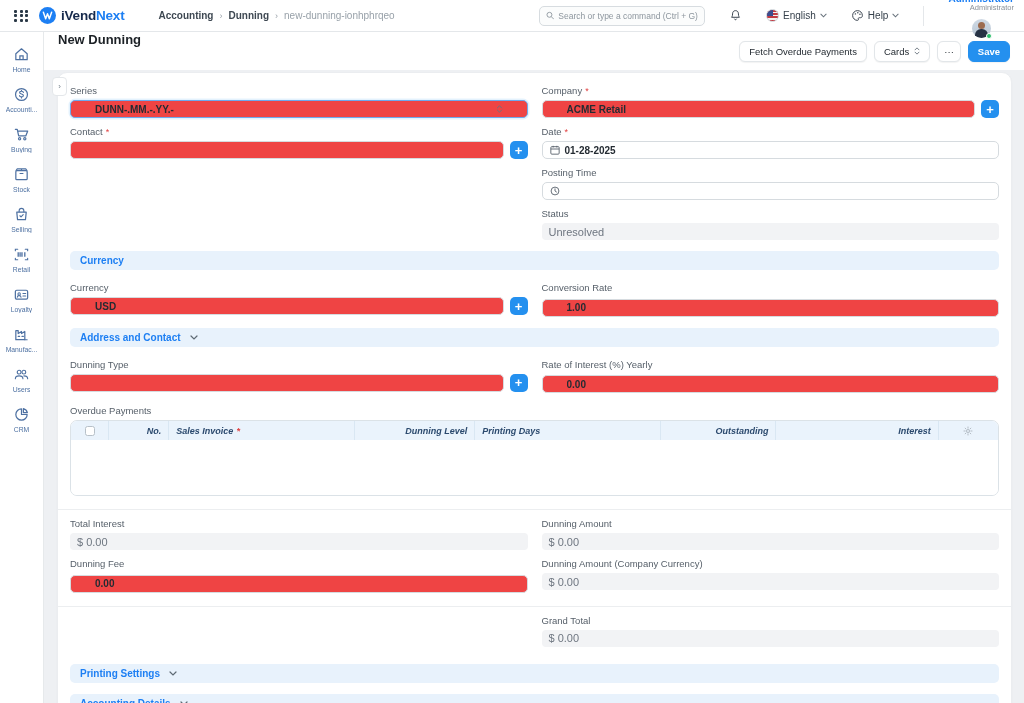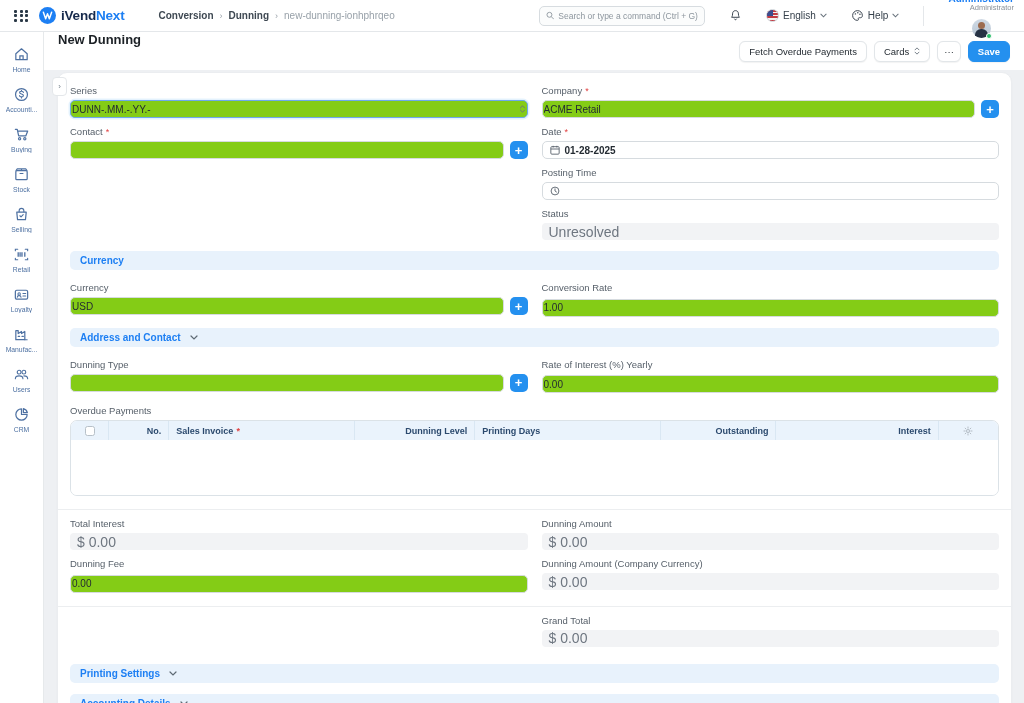--- a/index.html
+++ b/index.html
@@ -53,35 +53,35 @@
   .sort-arrows { display:flex; flex-direction:column; gap:0.5px; }
 
   .card { margin:2px 12px 0 13px; background:#fff; border:1px solid #ebedf0; border-radius:10px; position:relative; box-shadow:0 1px 2px rgba(25,39,52,0.03); padding-bottom:8px; }
   .expand-tab { position:absolute; left:-6px; top:4px; width:15px; height:19px; background:#fff; border:1px solid #e4e7ea; border-radius:4px; display:flex; align-items:center; justify-content:center; font-size:8px; color:#74808a; cursor:pointer; }
 
   .form-cols { display:flex; gap:14px; padding:4px 12px 0; }
   .fcol { flex:1; min-width:0; }
   .flabel { font-size:9.5px; color:#57606a; margin:8px 0 4px; }
   .req::after { content:"*"; color:#e03e3e; margin-left:3px; font-size:9px; }
   .fld-row { display:flex; align-items:center; gap:6px; }
-  .inp { width:100%; height:18px; border:1px solid #d6dbdf; border-radius:5px; font-size:10px; font-weight:400; color:#242b32; padding:0 1px; outline:none; background:#84cc16; font-family:"Liberation Sans",sans-serif; }
+  .inp { width:100%; height:18px; border:1px solid #d6dbdf; border-radius:5px; font-size:10px; font-weight:700; color:#242b32; padding:0 24px; outline:none; background:#ef4444; font-family:"Liberation Sans",sans-serif; }
   .sel { display:flex; align-items:center; justify-content:space-between; border:1px solid #6ea9ec; box-shadow:0 0 0 1.5px rgba(36,144,239,0.12); }
   .plus-btn { flex:0 0 18px; width:18px; height:18px; background:#2490ef; border-radius:5px; color:#fff; display:flex; align-items:center; justify-content:center; font-size:13px; font-weight:600; cursor:pointer; line-height:1; }
   .icon-input { display:flex; align-items:center; gap:5px; width:100%; height:18px; border:1px solid #d6dbdf; border-radius:5px; padding:0 7px; background:#fff; cursor:text; }
   .icon-input span { font-size:10px; font-weight:700; color:#242b32; }
-  .readonly { width:100%; height:17px; background:#f2f3f5; border-radius:4px; display:flex; align-items:center; padding:0 7px; font-size:14px; color:#6e7680; }
+  .readonly { width:100%; height:17px; background:#f2f3f5; border-radius:4px; display:flex; align-items:center; padding:0 7px; font-size:11px; color:#6e7680; }
 
   .section-bar { margin:11px 12px 0; height:19px; background:#e8f2fc; border-radius:5px; display:flex; align-items:center; padding:0 10px; gap:9px; cursor:pointer; }
   .section-bar .stitle { font-size:10px; font-weight:700; color:#1d7ff3; }
   .chev { color:#5e6a74; }
 
   .grid-label { font-size:9.5px; color:#57606a; margin:12px 12px 4px; }
   .grid-table { margin:0 12px; border:1px solid #dbe2e7; border-radius:7px; overflow:hidden; background:#fff; }
   .grid-head { display:flex; align-items:center; background:#eaf3fc; height:19px; font-size:9px; font-weight:700; color:#2c4a6e; }
-  .gcell { padding:0 7px; height:100%; display:flex; align-items:center; border-left:1px solid #d9e7f3; overflow:hidden; white-space:nowrap; }
+  .gcell { padding:0 7px; height:100%; display:flex; align-items:center; border-left:1px solid #d9e7f3; overflow:hidden; white-space:nowrap;font-style:italic; }
   .gcell:first-child { border-left:none; }
   .g-check { flex:0 0 4%; justify-content:center; }
   .g-no { flex:0 0 6.5%; justify-content:flex-end; }
   .g-inv { flex:0 0 20%; }
   .g-lvl { flex:0 0 13%; justify-content:flex-end; }
   .g-days { flex:0 0 20%; }
   .g-out { flex:0 0 12.5%; justify-content:flex-end; }
   .g-int { flex:0 0 17.5%; justify-content:flex-end; }
   .g-gear { flex:1; justify-content:center; }
   .checkbox { width:10px; height:10px; border:1px solid #b7c0c8; border-radius:2.5px; background:#fff; cursor:pointer; }
@@ -110,21 +110,21 @@
   </div>
   <div class="logo">
     <span class="logo-mark">
       <svg width="11" height="11" viewBox="0 0 12 12">
           <path d="M1.5 2.5 L4 9.5 L6 4 L8 9.5 L10.5 2.5" fill="none" stroke="#fff" stroke-width="1.6" stroke-linecap="round" stroke-linejoin="round"></path>
         </svg>
     </span>
     <span class="logo-text"><span class="lt1">iVend</span><span class="lt2">Next</span></span>
   </div>
   <div class="breadcrumb">
-    <span class="crumb">Conversion</span>
+    <span class="crumb">Accounting</span>
     <span class="crumb-sep">›</span>
     <span class="crumb">Dunning</span>
     <span class="crumb-sep">›</span>
     <span class="crumb-last">new-dunning-ionhphrqeo</span>
   </div>
   <div class="nav-right">
     <div class="search-box">
       <svg width="9" height="9" viewBox="0 0 12 12">
           <circle cx="5" cy="5" r="3.6" fill="none" stroke="#8d969e" stroke-width="1.3"></circle>
           <line x1="8" y1="8" x2="11" y2="11" stroke="#8d969e" stroke-width="1.3" stroke-linecap="round"></line>

